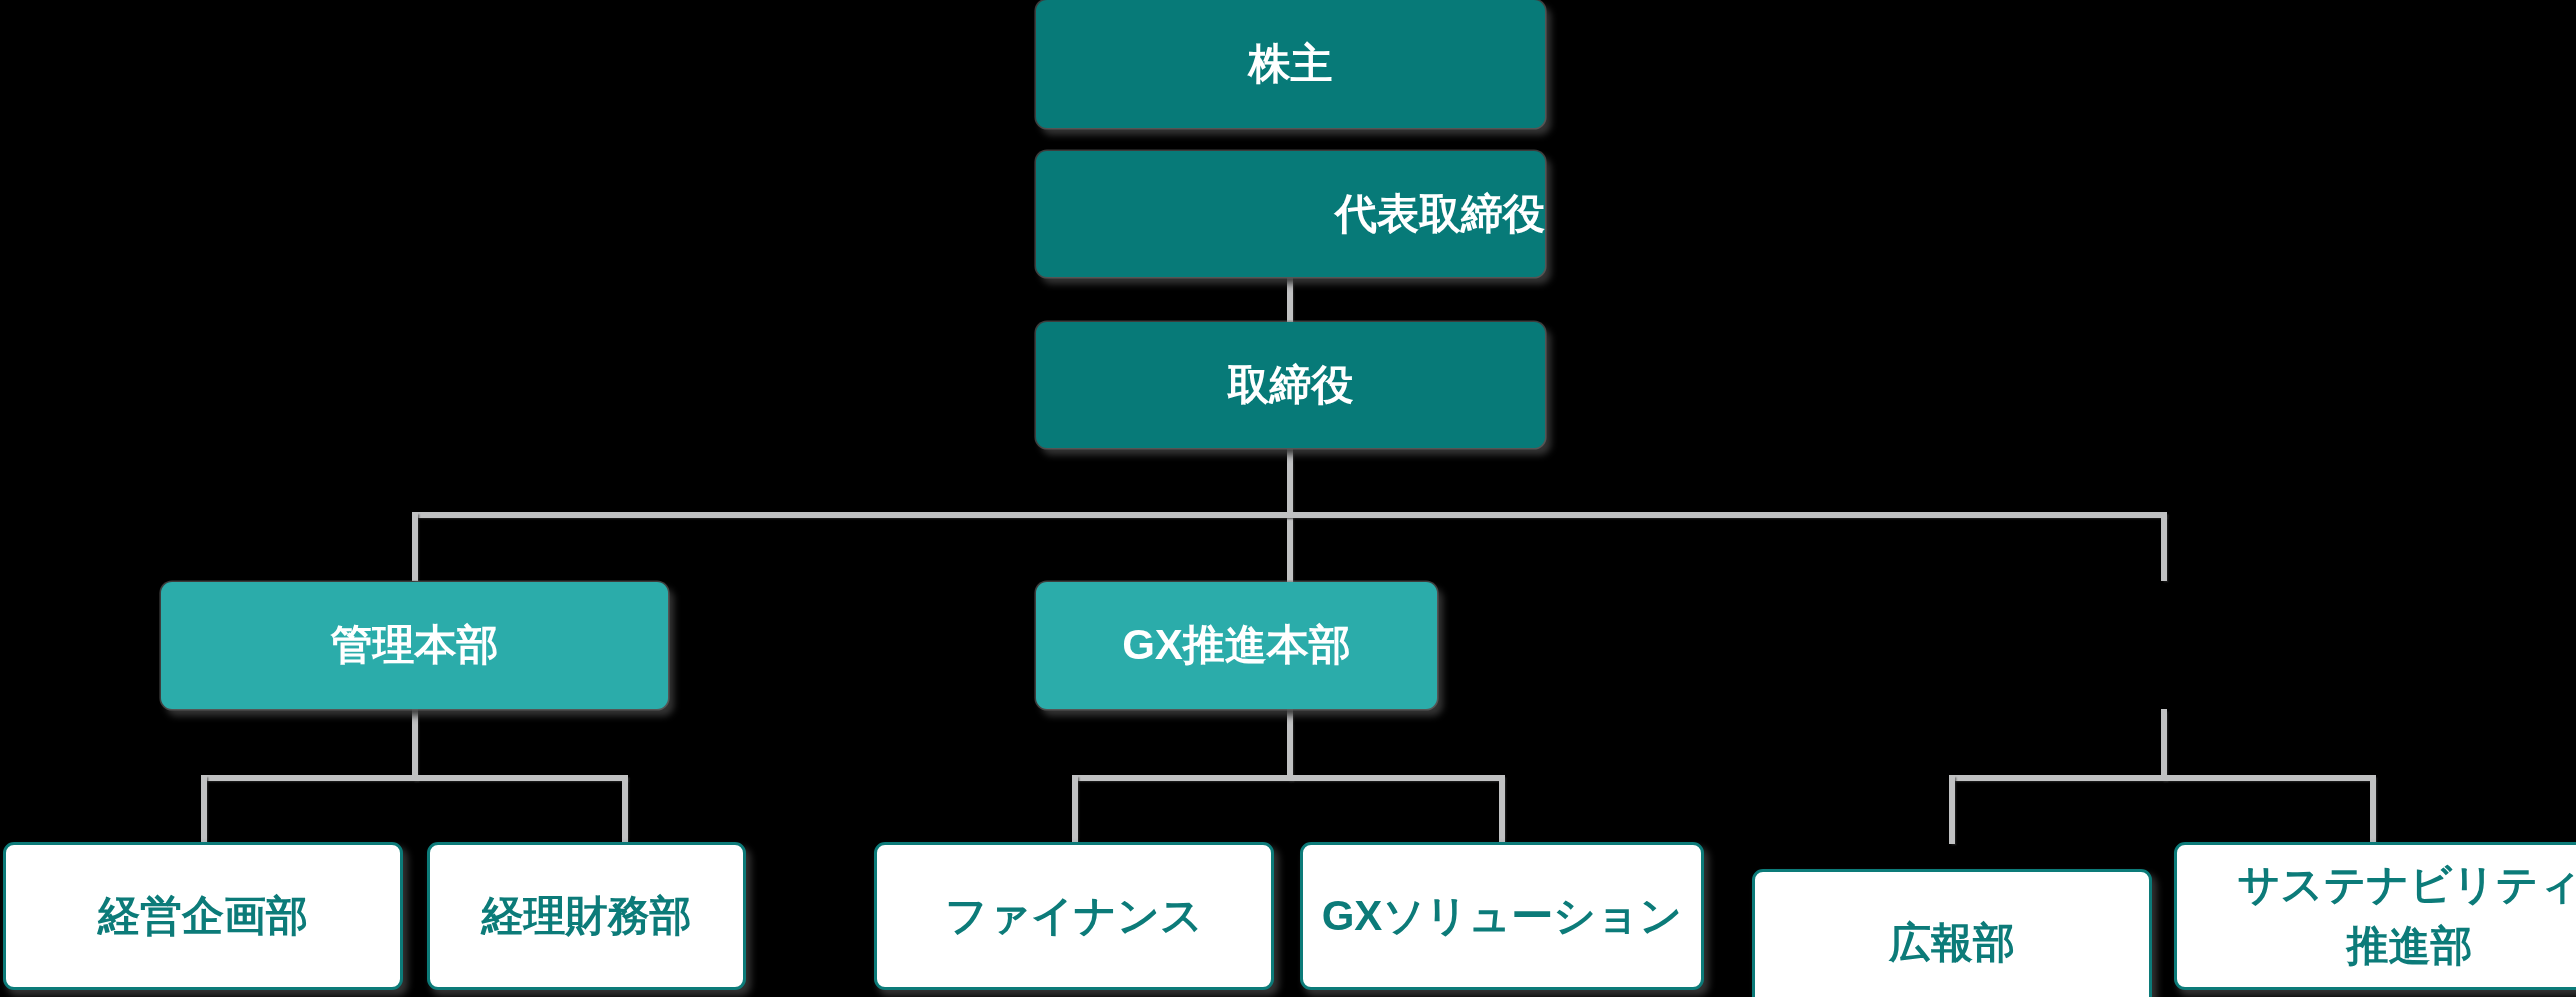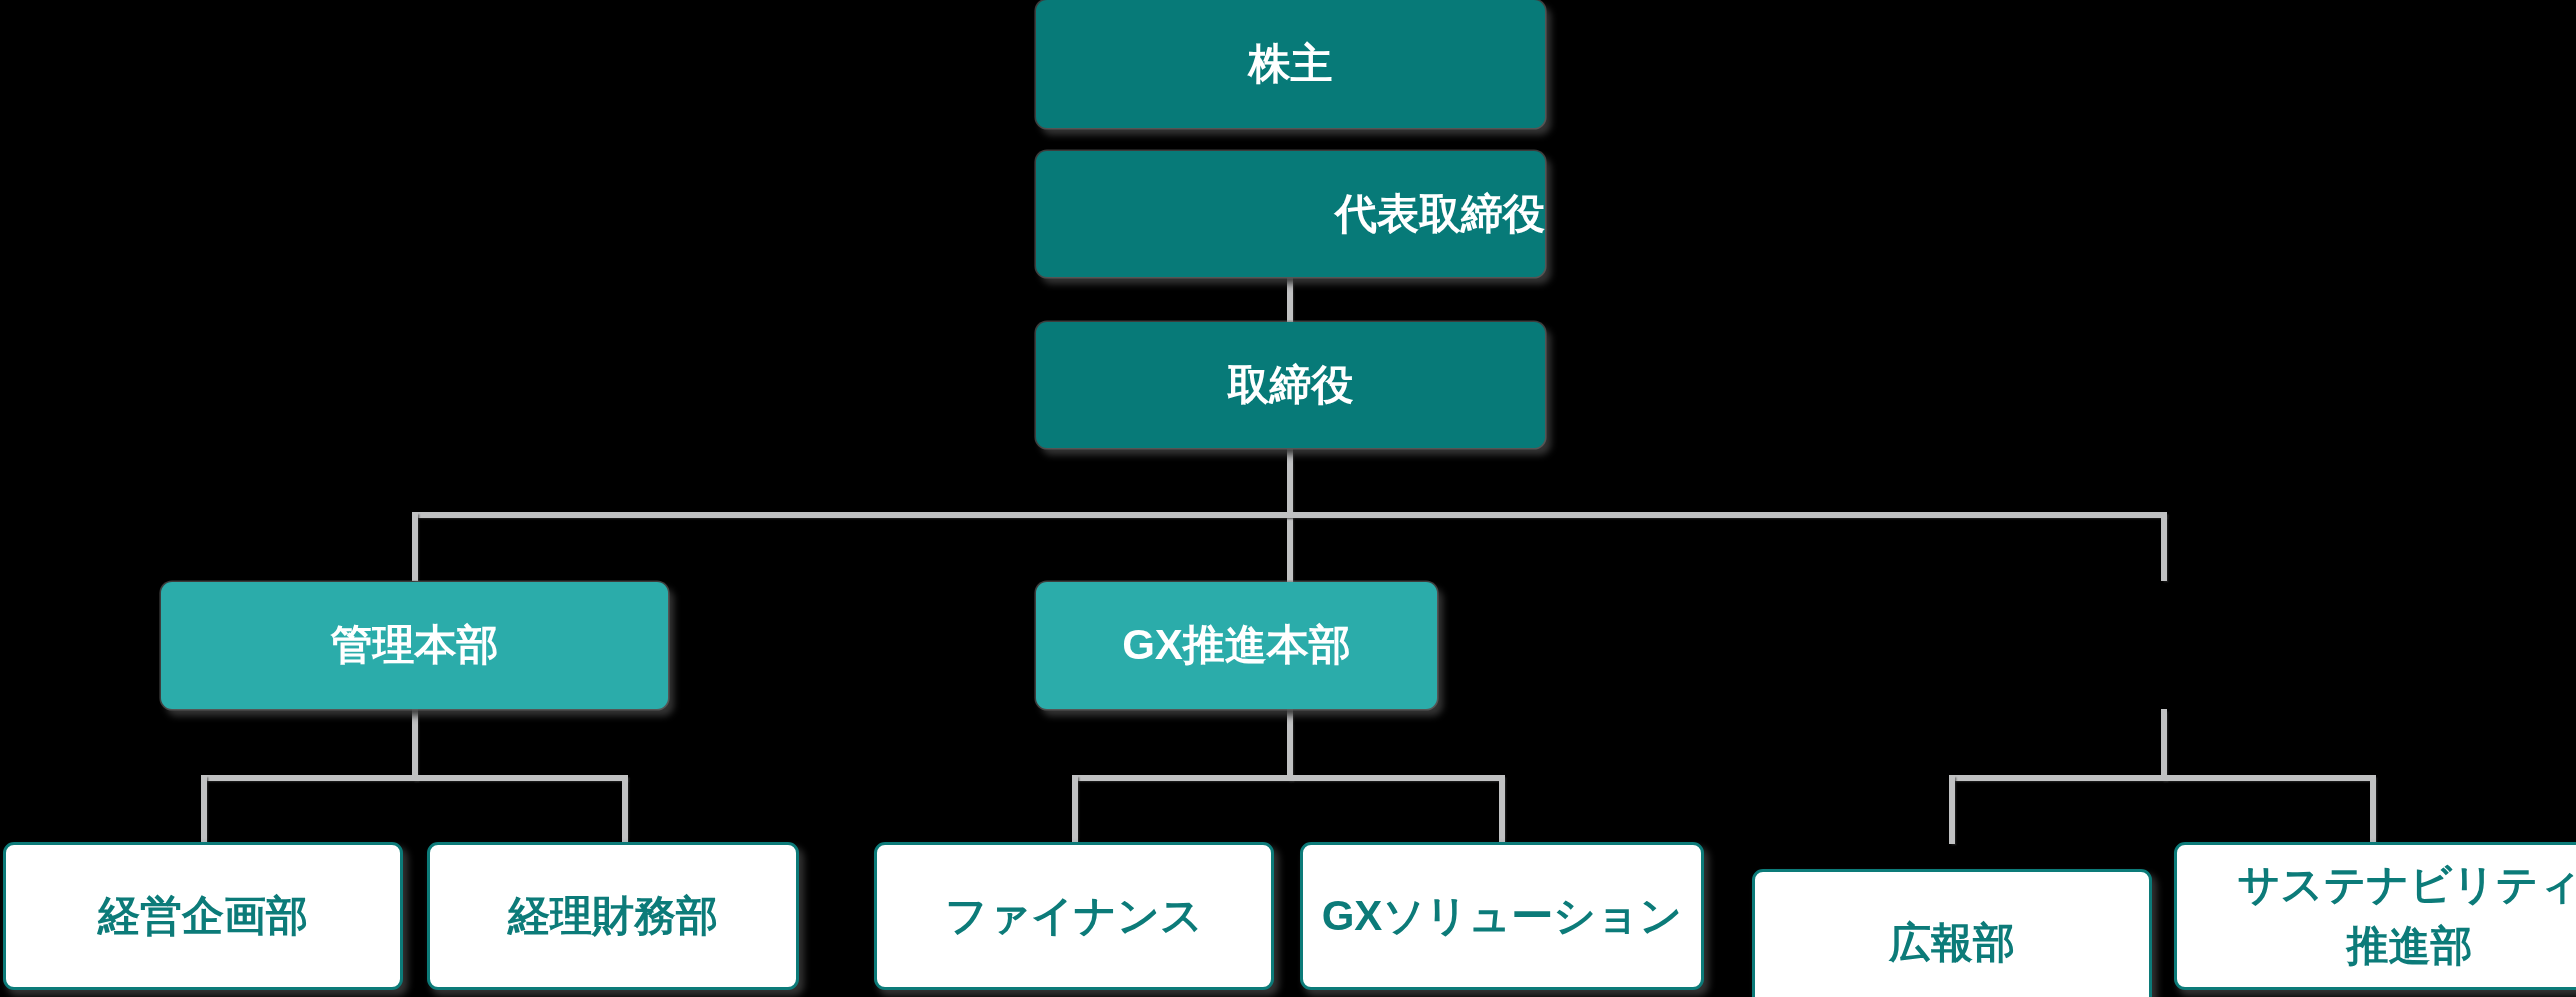--- a/index.html
+++ b/index.html
@@ -61,21 +61,21 @@
   
   .n-shareholders{left:1036px;top:0;     width:509px;height:128px;}
   .n-ceo         {left:1036px;top:151px; width:509px;height:126px;justify-content:flex-end;}
   .n-directors   {left:1036px;top:322px; width:509px;height:126px;}
   
   .n-admin   {left:161px; top:582px;width:507px;height:127px;}
   .n-gx      {left:1036px;top:582px;width:401px;height:127px;}
   .n-planning{left:1901px;top:582px;width:507px;height:127px;}
   
   .n-soumu  {left:3.1px;   top:842px;width:400px;height:148px;}
-  .n-keiri  {left:427px; top:842px;width:372px;height:148px;}
+  .n-keiri  {left:427px; top:842px;width:319px;height:148px;}
   .n-finance{left:874px;top:842px;width:400px;height:148px;}
   .n-gxsol  {left:1300px;top:842px;width:404px;height:148px;}
   .n-pr     {left:1752px;top:869px;width:400px;height:148px;font-family:Liberation Serif, serif;}
   .n-sus    {left:2174px;top:842px;width:471px;height:148px;}
 
   
   .c-ceo-directors  {left:1287px;top:278px;width:5.5px;height:44px;}
   .c-directors-down {left:1287px;top:449px;width:5.5px;height:133px;}
   .c-main-h         {left:412px;top:512px;width:1755px;height:5.5px;}
   .c-main-drop-l    {left:412px; top:512px;width:5.5px;height:69px;}

